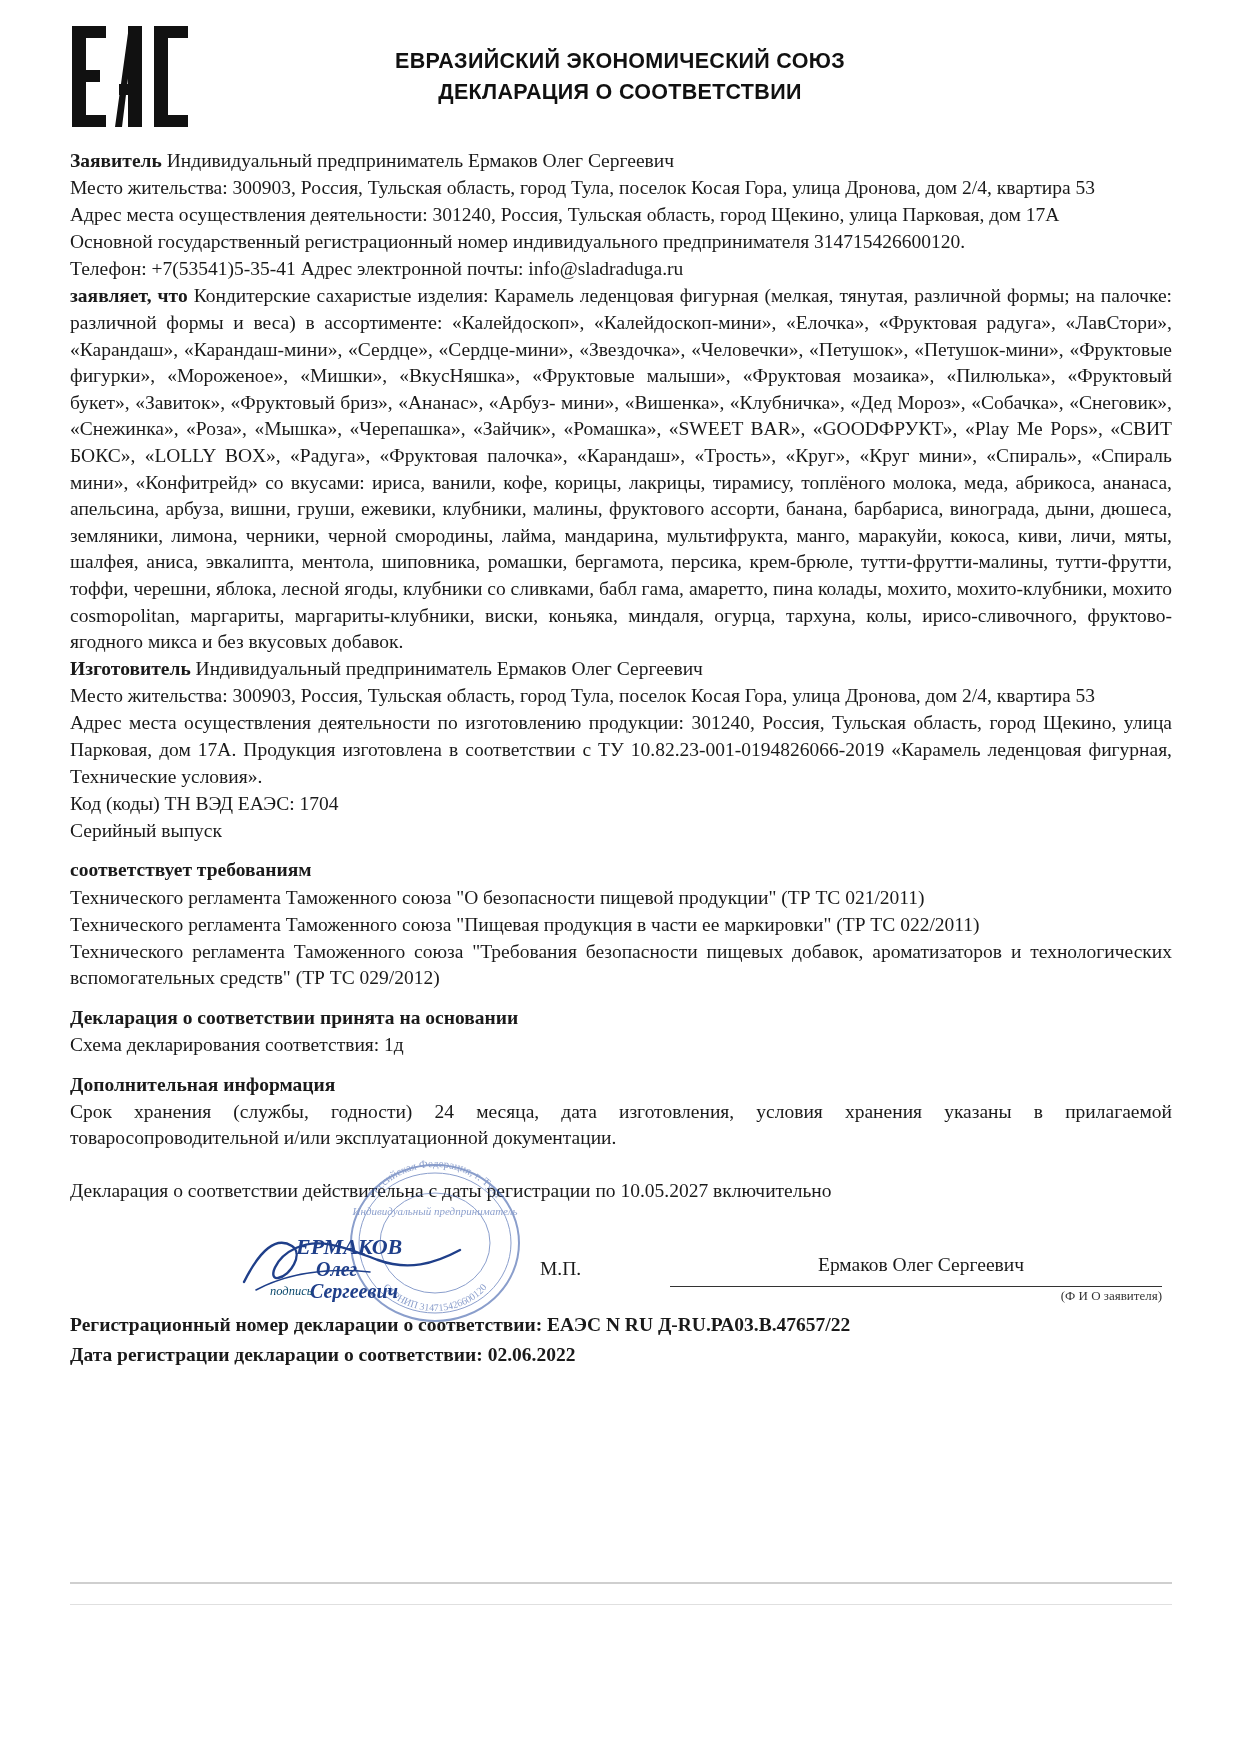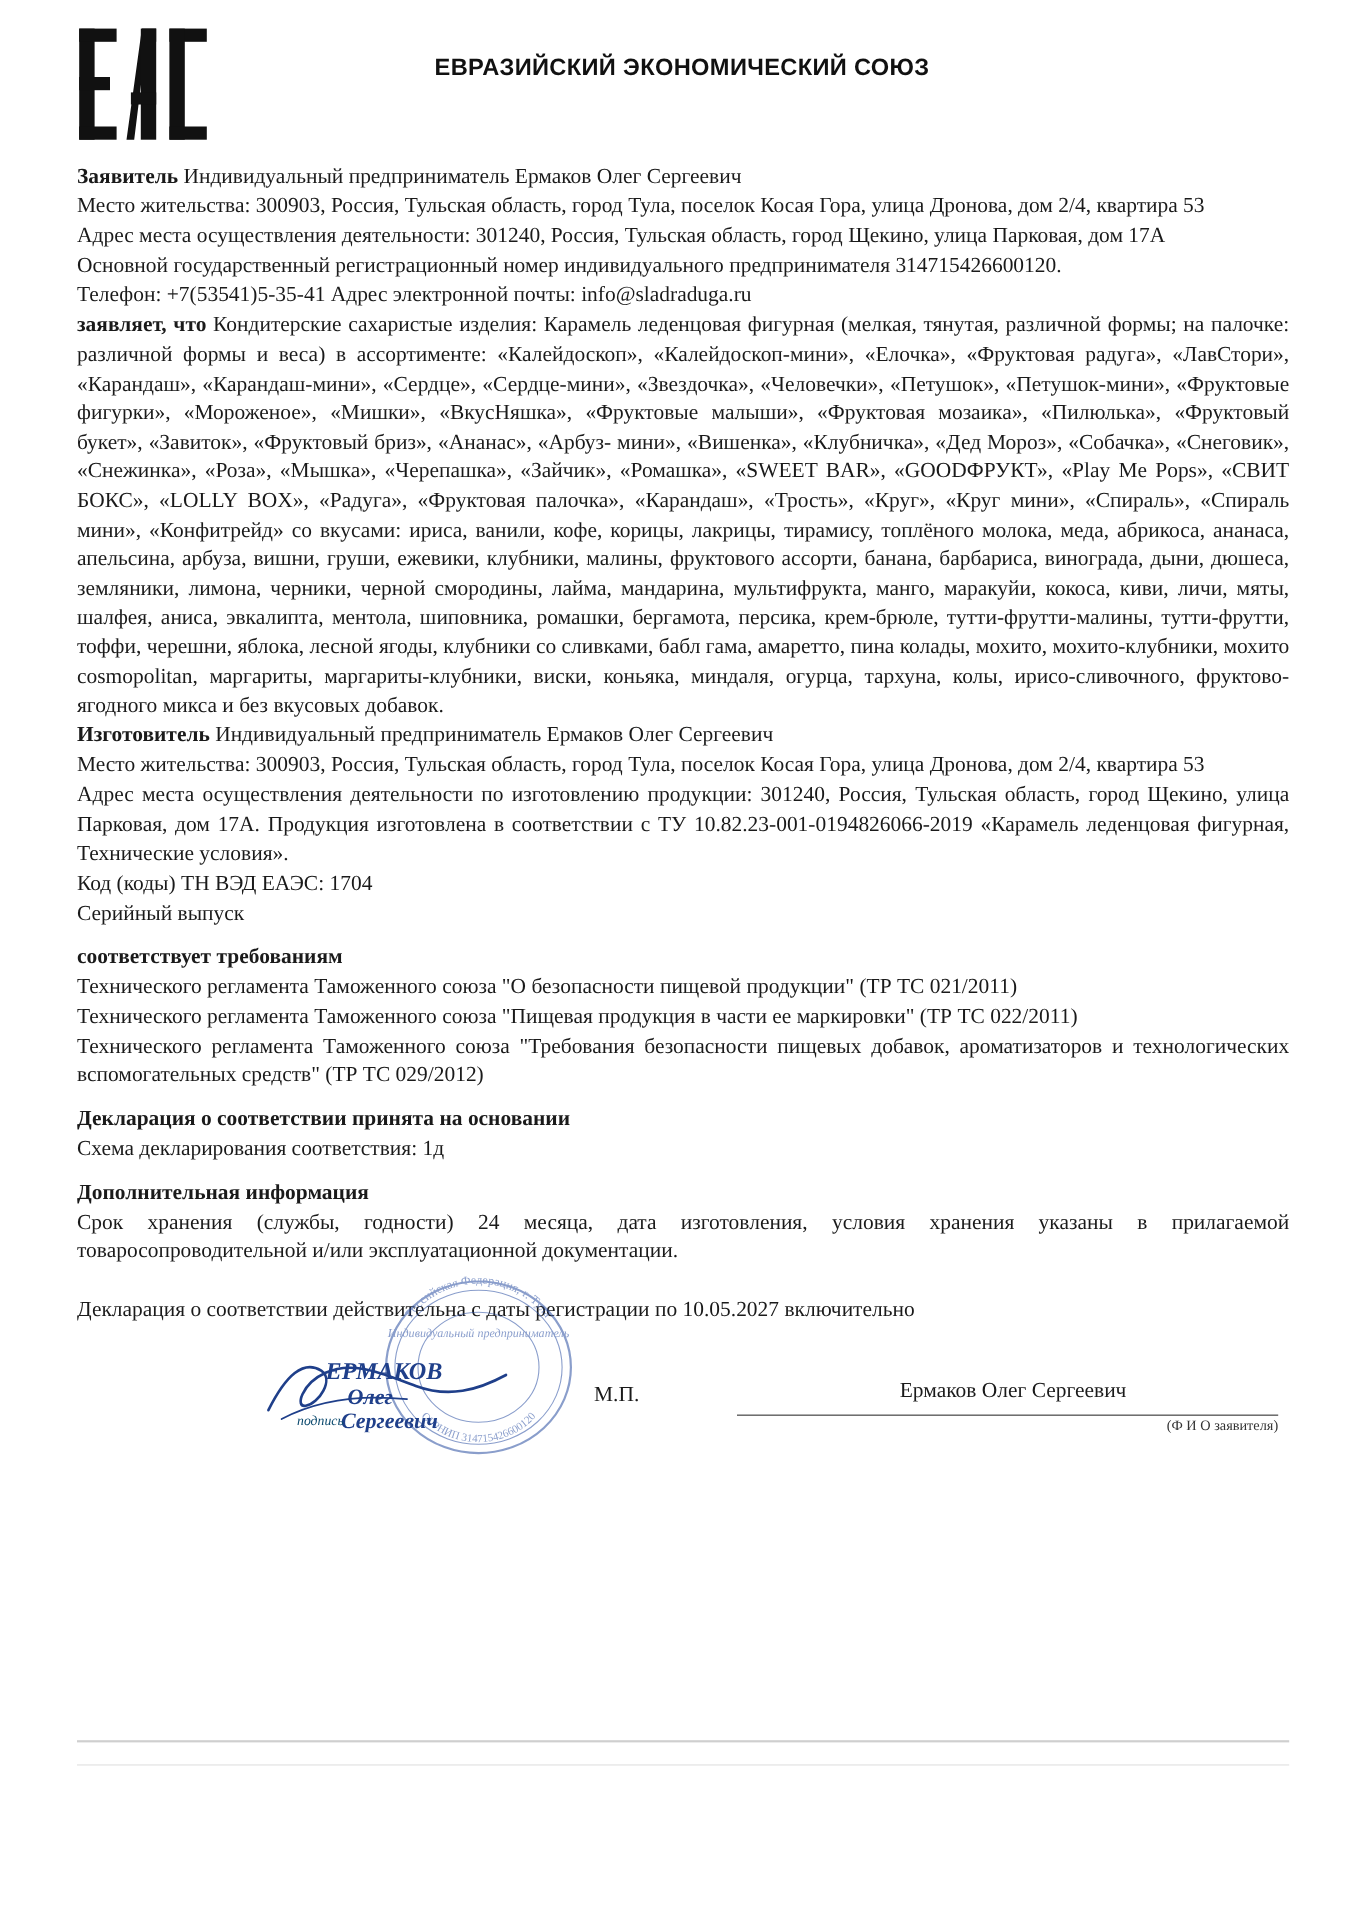--- a/index.html
+++ b/index.html
@@ -181,20 +181,21 @@
       <polygon points="45,103 59,2 72,2 72,14 63,14 52,103" fill="#111"></polygon>
       <rect x="58" y="2" width="14" height="101" fill="#111"></rect>
       <rect x="49" y="60" width="23" height="11" fill="#111"></rect>
 
       <rect x="84" y="2" width="34" height="12" fill="#111"></rect>
       <rect x="84" y="2" width="14" height="101" fill="#111"></rect>
       <rect x="84" y="91" width="34" height="12" fill="#111"></rect>
     </svg>
     <div class="header-titles">
       <div class="header-title-line">ЕВРАЗИЙСКИЙ ЭКОНОМИЧЕСКИЙ СОЮЗ</div>
+      <div class="header-title-line">ДЕКЛАРАЦИЯ О СООТВЕТСТВИИ</div>
     </div>
   </div>
 
   <div class="content">
 
     <p class="para nojust"><span class="b">Заявитель</span><span> Индивидуальный предприниматель Ермаков Олег Сергеевич</span></p>
 
     <p class="para">Место жительства: 300903, Россия, Тульская область, город Тула, поселок Косая Гора, улица Дронова, дом 2/4, квартира 53</p>
 
     <p class="para">Адрес места осуществления деятельности: 301240, Россия, Тульская область, город Щекино, улица Парковая, дом 17А</p>
@@ -258,17 +259,21 @@
       <text x="72" y="78" font-family="'Liberation Serif', serif" font-style="italic" font-weight="bold" font-size="20" fill="#1f3f8a">Сергеевич</text>
     </svg>
 
     <div class="sign-podpis">подпись</div>
     <div class="mp">М.П.</div>
     <div class="sign-name">Ермаков Олег Сергеевич</div>
     <div class="sign-rule"></div>
     <div class="sign-caption">(Ф И О  заявителя)</div>
   </div>
 
+  <div class="footer-lines">
+    <div><span>Регистрационный номер декларации о соответствии:</span><span>  ЕАЭС N RU Д-RU.РА03.В.47657/22</span></div>
+    <div><span>Дата регистрации декларации о соответствии:</span><span>  02.06.2022</span></div>
+  </div>
 
   <div class="scan-line l1"></div>
   <div class="scan-line l2"></div>
 
 </div>
 
 </body></html>

